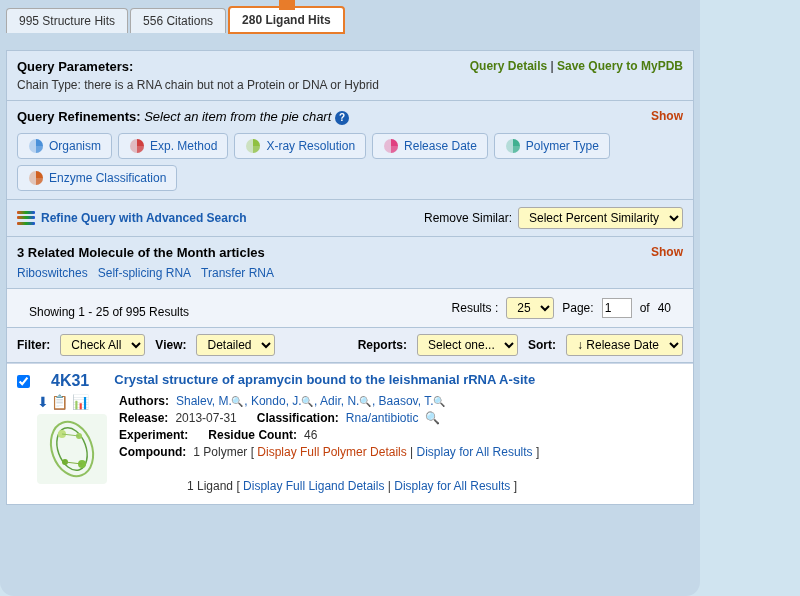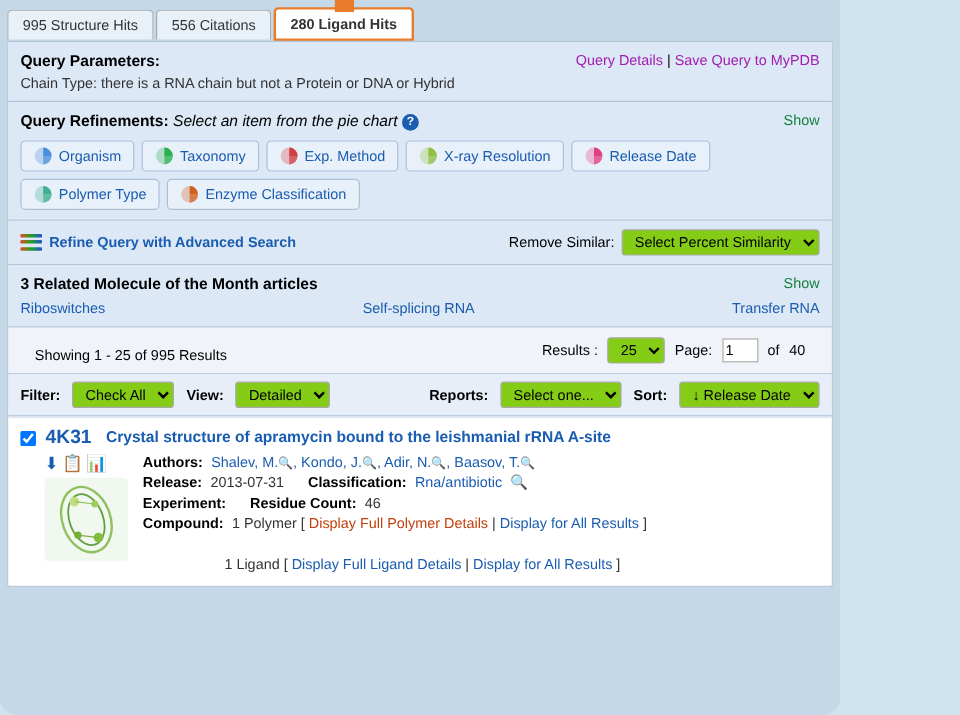--- a/index.html
+++ b/index.html
@@ -27,42 +27,42 @@
       background: #fff;
       border: 2px solid #e87c2a;
       font-weight: bold;
       color: #333;
       position: relative;
     }
 
     
     .main-content {
       background: #f0f4fa;
-      margin: 0 6px 6px 6px;
+      margin: 16px 6px 6px 6px;
       border: 1px solid #b0c4d8;
     }
 
     
     .section-query-params {
       background: #dce8f5;
       padding: 8px 10px;
       border-bottom: 1px solid #b0c4d8;
       display: flex;
       justify-content: space-between;
       align-items: flex-start;
     }
     .section-query-params .left {}
     .section-query-params .right {
       font-size: 12px;
       white-space: nowrap;
     }
     .section-query-params .right a {
-      color: #a21caf;
+      color: #4d7c0f;
       text-decoration: none;
-      font-weight: normal;
+      font-weight: bold;
     }
     .query-params-title {
       font-weight: bold;
       font-size: 13px;
       margin-bottom: 4px;
     }
     .query-params-text {
       font-size: 12px;
       color: #333;
     }
@@ -81,22 +81,22 @@
     }
     .refinements-title {
       font-weight: bold;
       font-size: 13px;
     }
     .refinements-title em {
       font-style: italic;
       font-weight: normal;
     }
     .show-link {
-      color: #15803d;
-      font-weight: normal;
+      color: #c2410c;
+      font-weight: bold;
       cursor: pointer;
       font-size: 12px;
     }
     .refinement-buttons {
       display: flex;
       flex-wrap: wrap;
       gap: 6px;
     }
     .refine-btn {
       display: flex;
@@ -148,21 +148,21 @@
     .advanced-right {
       display: flex;
       align-items: center;
       gap: 6px;
       font-size: 12px;
     }
     .select-box {
       padding: 2px 6px;
       border: 1px solid #aaa;
       border-radius: 3px;
-      background: #84cc16;
+      background: #fef9c3;
       font-size: 12px;
       cursor: pointer;
     }
 
     
     .section-articles {
       background: #dce8f5;
       padding: 8px 10px;
       border-bottom: 1px solid #b0c4d8;
     }
@@ -172,21 +172,20 @@
       align-items: center;
       margin-bottom: 6px;
     }
     .articles-title {
       font-weight: bold;
       font-size: 13px;
     }
     .article-links {
       display: flex;
       gap: 10px;
-      justify-content: space-between;
     }
     .article-link {
       color: #1a5cb0;
       cursor: pointer;
       font-size: 12px;
     }
 
     
     .results-bar {
       background: #f0f4fa;
@@ -219,21 +218,21 @@
 
     
     .result-entry {
       background: #fff;
       padding: 8px 10px;
       border-top: 1px solid #cdd8e8;
     }
     .result-header {
       display: flex;
       align-items: flex-start;
-      gap: 8px;
+      gap: 21px;
       margin-bottom: 4px;
     }
     .result-checkbox {
       margin-top: 3px;
     }
     .result-id {
       color: #1a5cb0;
       font-size: 16px;
       font-weight: bold;
       margin-right: 4px;
@@ -349,28 +348,20 @@
       </div>
       <div class="refinement-buttons">
 
       <button class="refine-btn">
             <svg width="16" height="16" viewBox="0 0 16 16">
       <circle cx="8" cy="8" r="7" fill="#4a90d9" opacity="0.3"></circle>
       <path d="M8,8 L8,1 A7,7 0 0,1 15,8 Z" fill="#4a90d9"></path>
       <path d="M8,8 L15,8 A7,7 0 0,1 8,15 Z" fill="#4a90d9" opacity="0.7"></path>
     </svg>
             <span>Organism</span>
-          </button>
-          <button class="refine-btn">
-            <svg width="16" height="16" viewBox="0 0 16 16">
-      <circle cx="8" cy="8" r="7" fill="#2ab050" opacity="0.3"></circle>
-      <path d="M8,8 L8,1 A7,7 0 0,1 15,8 Z" fill="#2ab050"></path>
-      <path d="M8,8 L15,8 A7,7 0 0,1 8,15 Z" fill="#2ab050" opacity="0.7"></path>
-    </svg>
-            <span>Taxonomy</span>
           </button>
           <button class="refine-btn">
             <svg width="16" height="16" viewBox="0 0 16 16">
       <circle cx="8" cy="8" r="7" fill="#d04040" opacity="0.3"></circle>
       <path d="M8,8 L8,1 A7,7 0 0,1 15,8 Z" fill="#d04040"></path>
       <path d="M8,8 L15,8 A7,7 0 0,1 8,15 Z" fill="#d04040" opacity="0.7"></path>
     </svg>
             <span>Exp. Method</span>
           </button>
           <button class="refine-btn">

